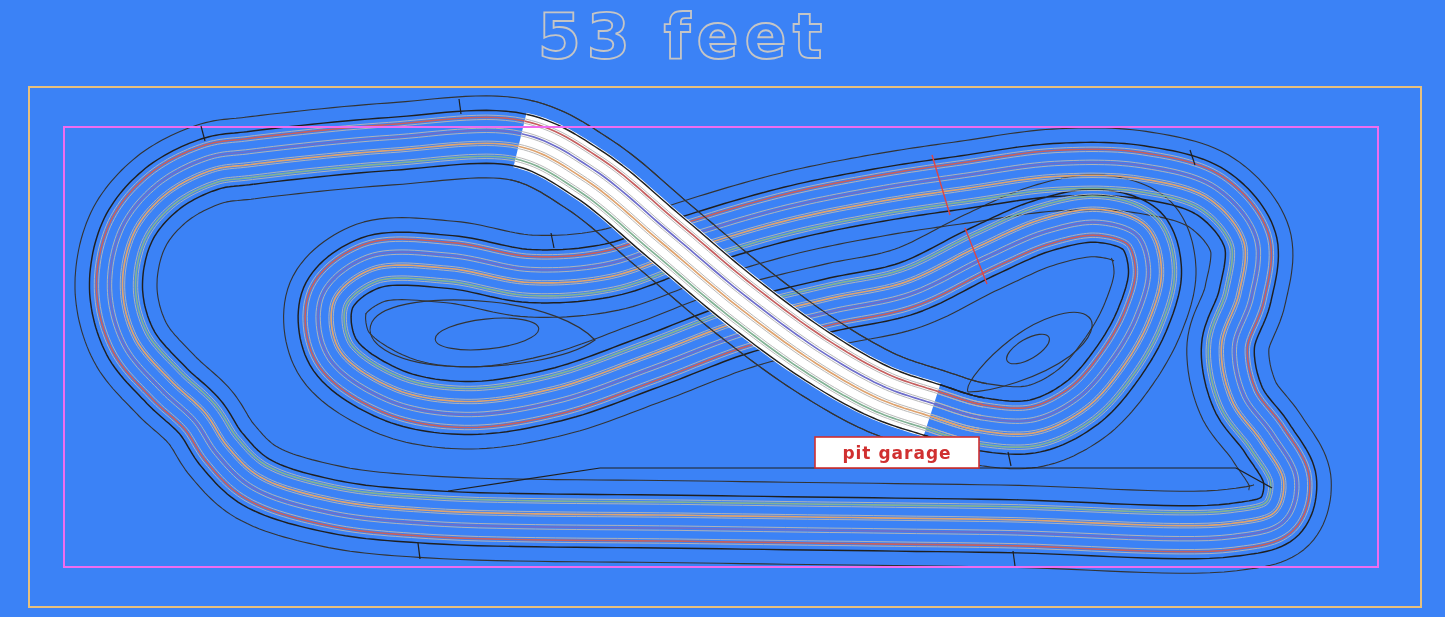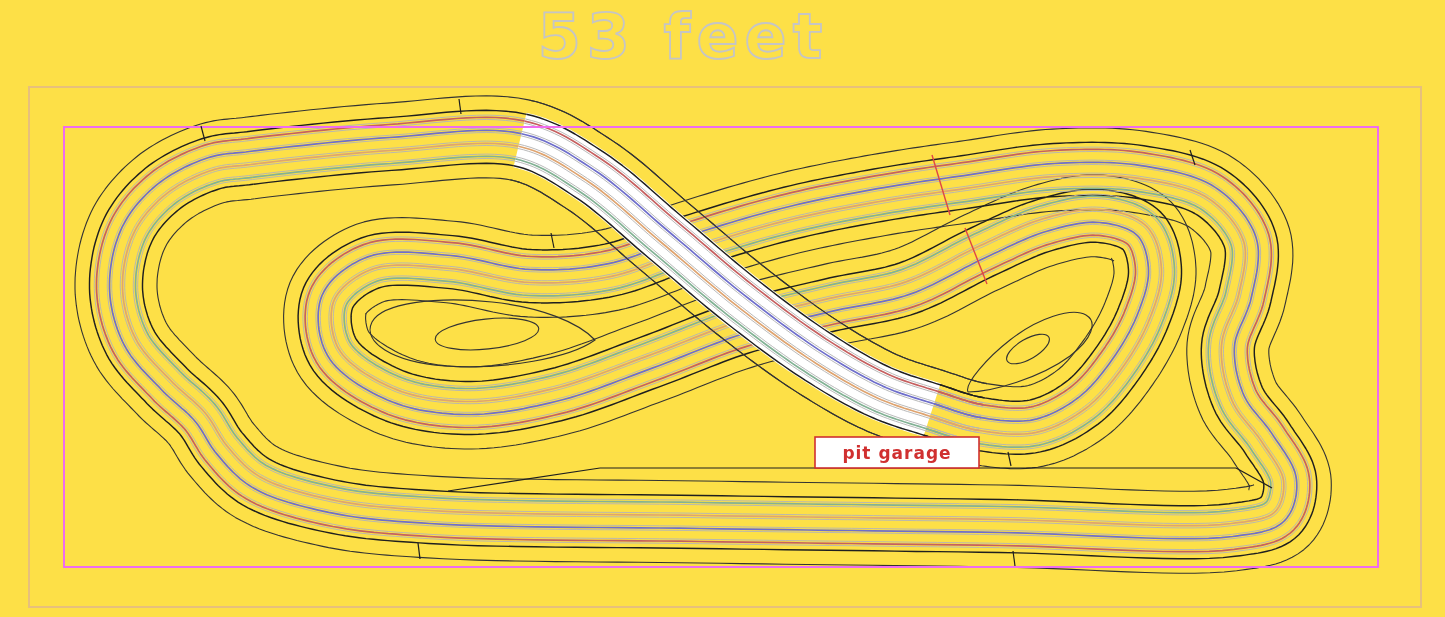--- a/index.html
+++ b/index.html
@@ -1,16 +1,16 @@
 <!DOCTYPE html>
 <html><head>
 <meta charset="utf-8">
 <style>
   html,body{margin:0;padding:0;background:#ffffff;width:1445px;height:617px;overflow:hidden;}
-  .stage{position:relative;width:1445px;height:617px;background:#fde047;font-family:"DejaVu Sans",sans-serif;}
+  .stage{position:relative;width:1445px;height:617px;background:#3b82f6;font-family:"DejaVu Sans",sans-serif;}
   svg{display:block;}
   .title-text{font-family:"DejaVu Sans",sans-serif;font-weight:bold;font-size:62px;letter-spacing:6px;fill:none;}
   .garage-text{font-family:"DejaVu Sans",sans-serif;font-weight:bold;font-size:17px;letter-spacing:1px;}
 </style>
 </head>
 <body>
 
 <div class="stage">
   <svg id="plan" viewBox="0 0 1445 617" width="1445" height="617">
 

